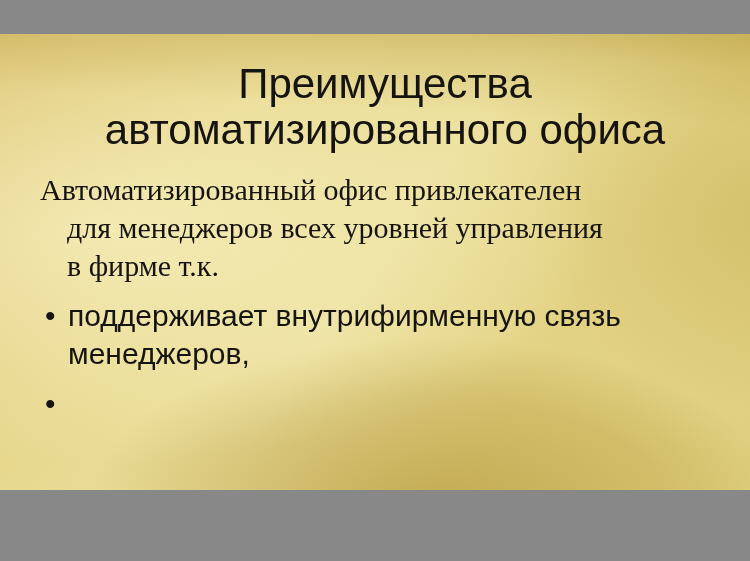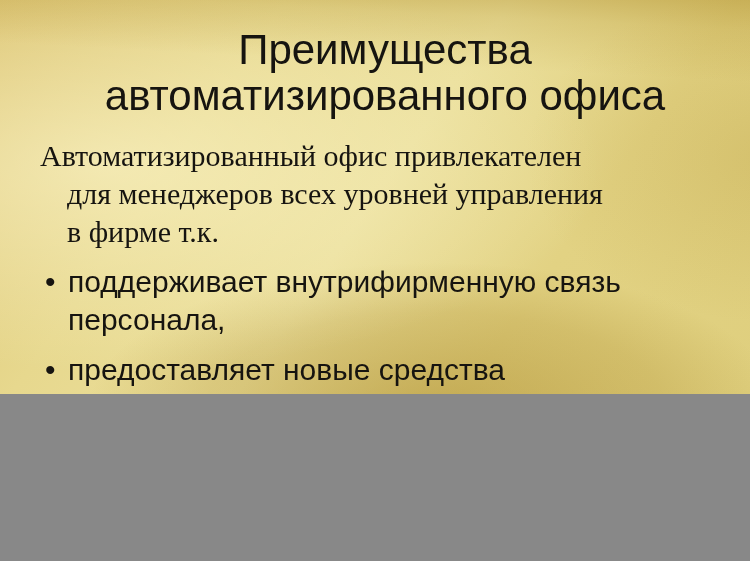--- a/index.html
+++ b/index.html
@@ -1,36 +1,37 @@
 <!DOCTYPE html>
 <html><head>
 <meta charset="utf-8">
 <style>
   html, body { margin: 0; padding: 0; }
   body { background: #888; }
 
   .slide {
     position: relative;
     width: 750px;
-    height: 394px;
+    height: 456px;
     overflow: hidden;
     font-family: "Liberation Sans", sans-serif;
     color: #161410;
     background-color: #ece09c;
     background-image:
       
       linear-gradient(183deg, rgba(166,130,28,0.42) 0%, rgba(166,130,28,0.20) 7%, rgba(166,130,28,0) 19%),
       
       radial-gradient(115% 90% at 14% 42%, rgba(255,250,212,0.55) 0%, rgba(255,250,212,0) 58%),
       
       radial-gradient(68% 55% at 58% 104%, rgba(158,122,24,0.45) 0%, rgba(158,122,24,0.22) 45%, rgba(158,122,24,0) 68%),
       
       radial-gradient(55% 70% at 103% 40%, rgba(170,136,38,0.22) 0%, rgba(170,136,38,0) 60%),
       
       linear-gradient(125deg, #dcc472 0%, #e7d88e 28%, #ebdf9b 50%, #e2d283 72%, #dfcf7e 100%);
+    margin-top: 34px;
   }
 
   .title {
     margin: 27px 20px 0 40px;
     text-align: center;
     font-size: 42px;
     line-height: 46px;
     font-weight: normal;
     letter-spacing: 0;
   }
@@ -77,23 +78,22 @@
   <h1 class="title">Преимущества автоматизированного офиса</h1>
 
   <div class="body-block">
 
     <p class="intro-para">Автоматизированный офис привлекателен для менеджеров всех уровней управления в фирме т.к.</p>
 
     <div class="bullet-list">
 
       <div class="bullet-item">
         <span class="bullet-marker">•</span>
-        <span class="bullet-text">поддерживает внутрифирменную связь персонала,</span>
+        <span class="bullet-text">поддерживает внутрифирменную связь менеджеров,</span>
       </div>
 
       <div class="bullet-item">
         <span class="bullet-marker">•</span>
-        <span class="bullet-text">предоставляет новые средства коммуникации с внешним окружением.</span>
       </div>
 
     </div>
   </div>
 </div>
 
 </body></html>

